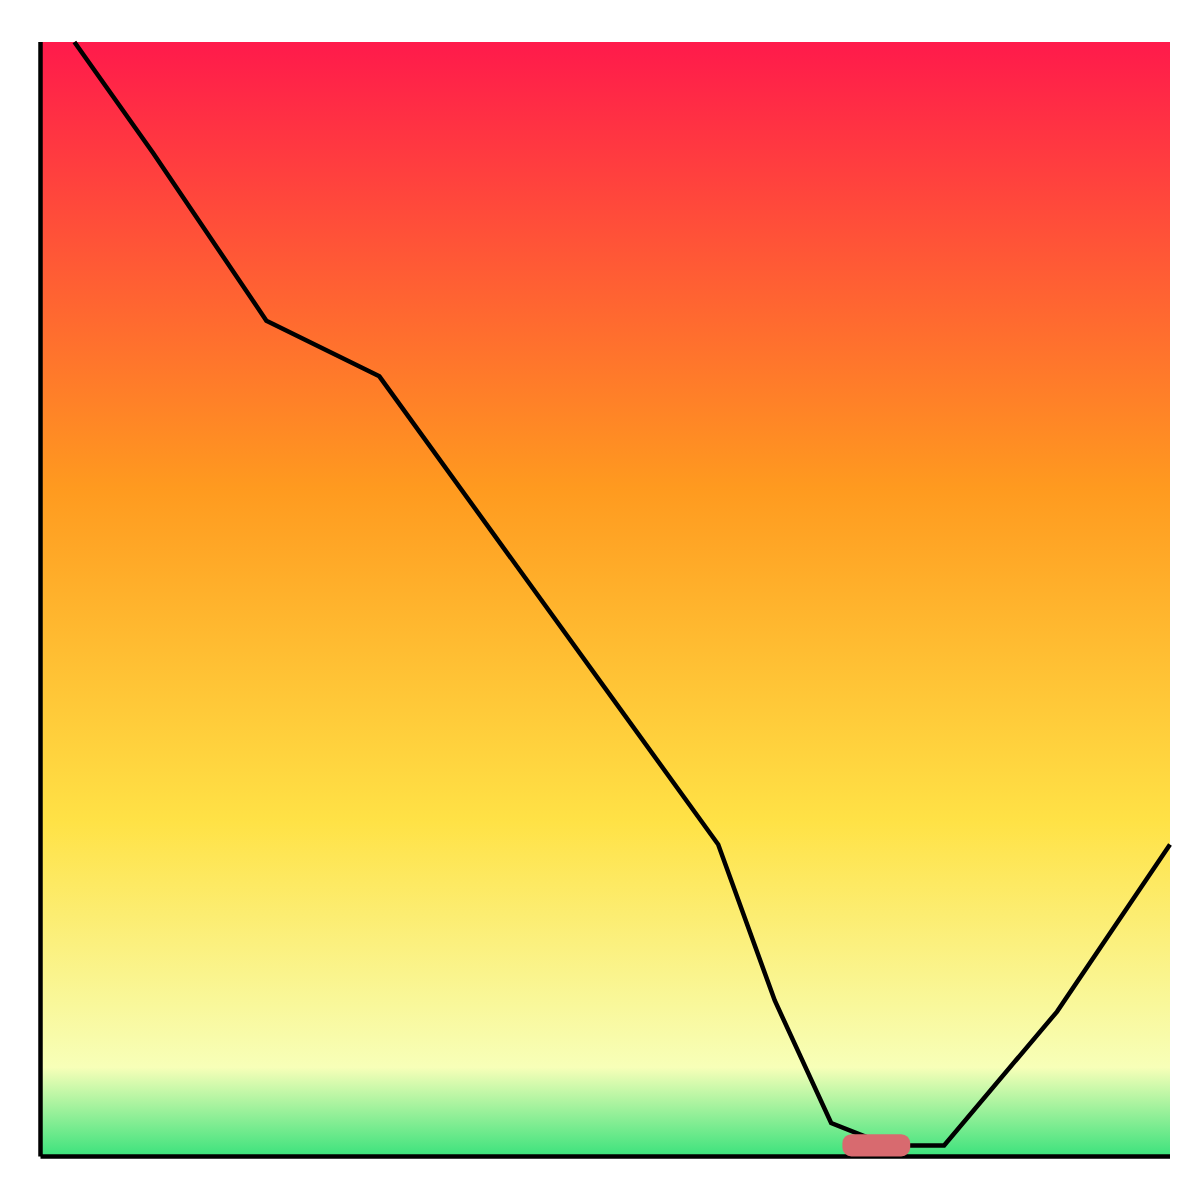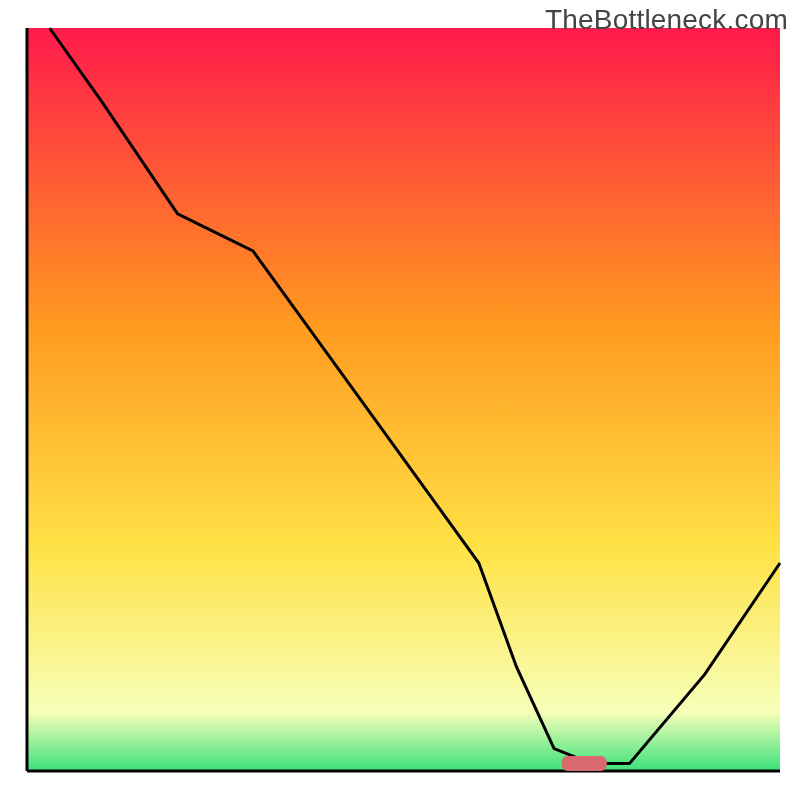--- a/index.html
+++ b/index.html
@@ -46,21 +46,20 @@
   }
   .axis {
     stroke: #000;
     stroke-width: 3;
   }
 </style>
 </head>
 <body>
 
 <div class="chart-wrap">
-  <div class="watermark">TheBottleneck.com</div>
 
   <svg id="chart-svg" width="800" height="800" viewBox="0 0 800 800">
     <defs>
       <linearGradient id="bg-grad" x1="0" y1="0" x2="0" y2="1">
         <stop id="g0" offset="0%" stop-color="#ff1a4b"></stop>
         <stop id="g1" offset="40%" stop-color="#ff9a1f"></stop>
         <stop id="g2" offset="70%" stop-color="#ffe246"></stop>
         <stop id="g3" offset="92%" stop-color="#f7ffb8"></stop>
         <stop id="g4" offset="100%" stop-color="#3be27c"></stop>
       </linearGradient>

